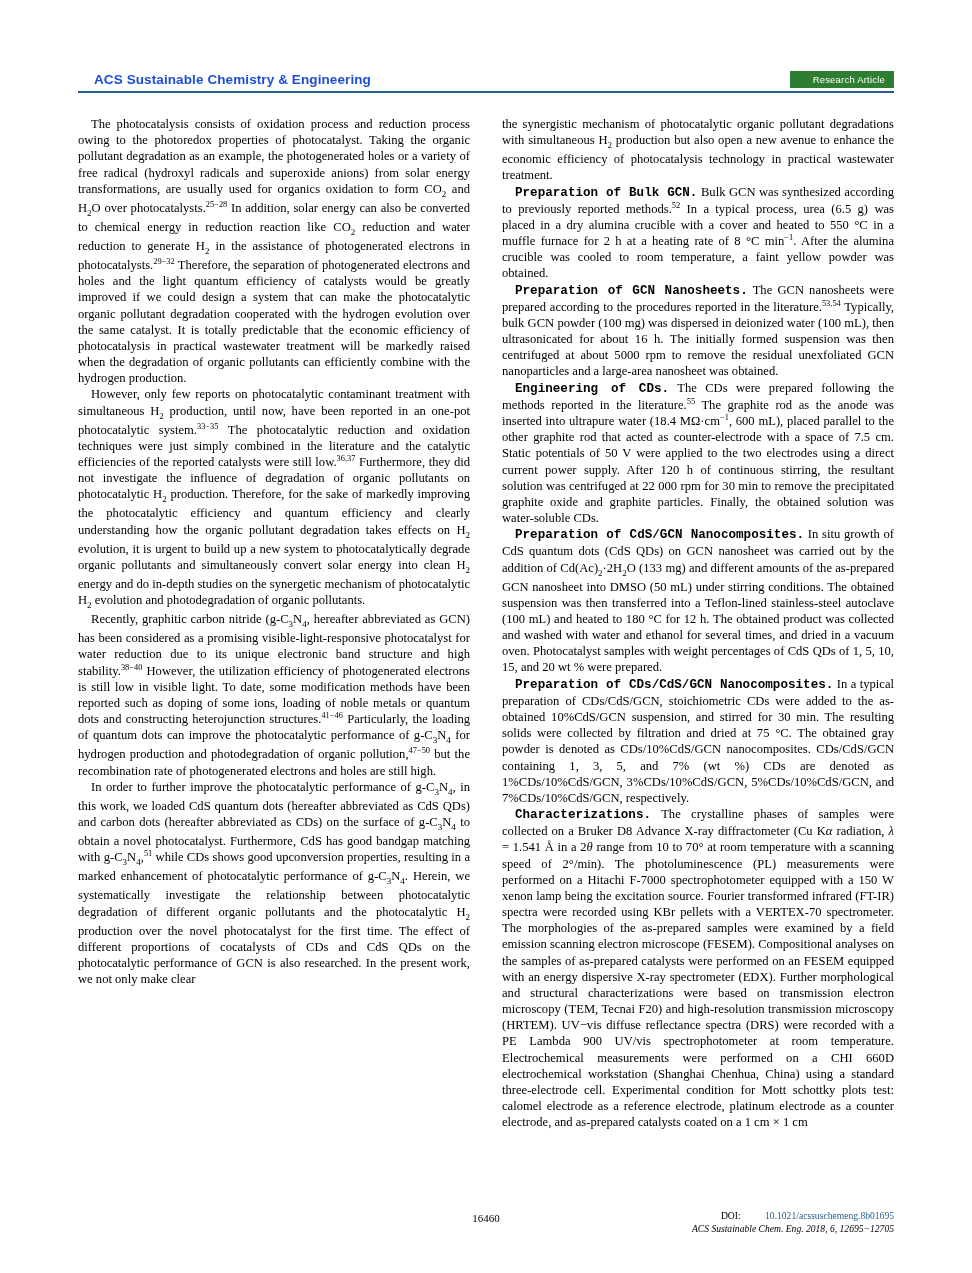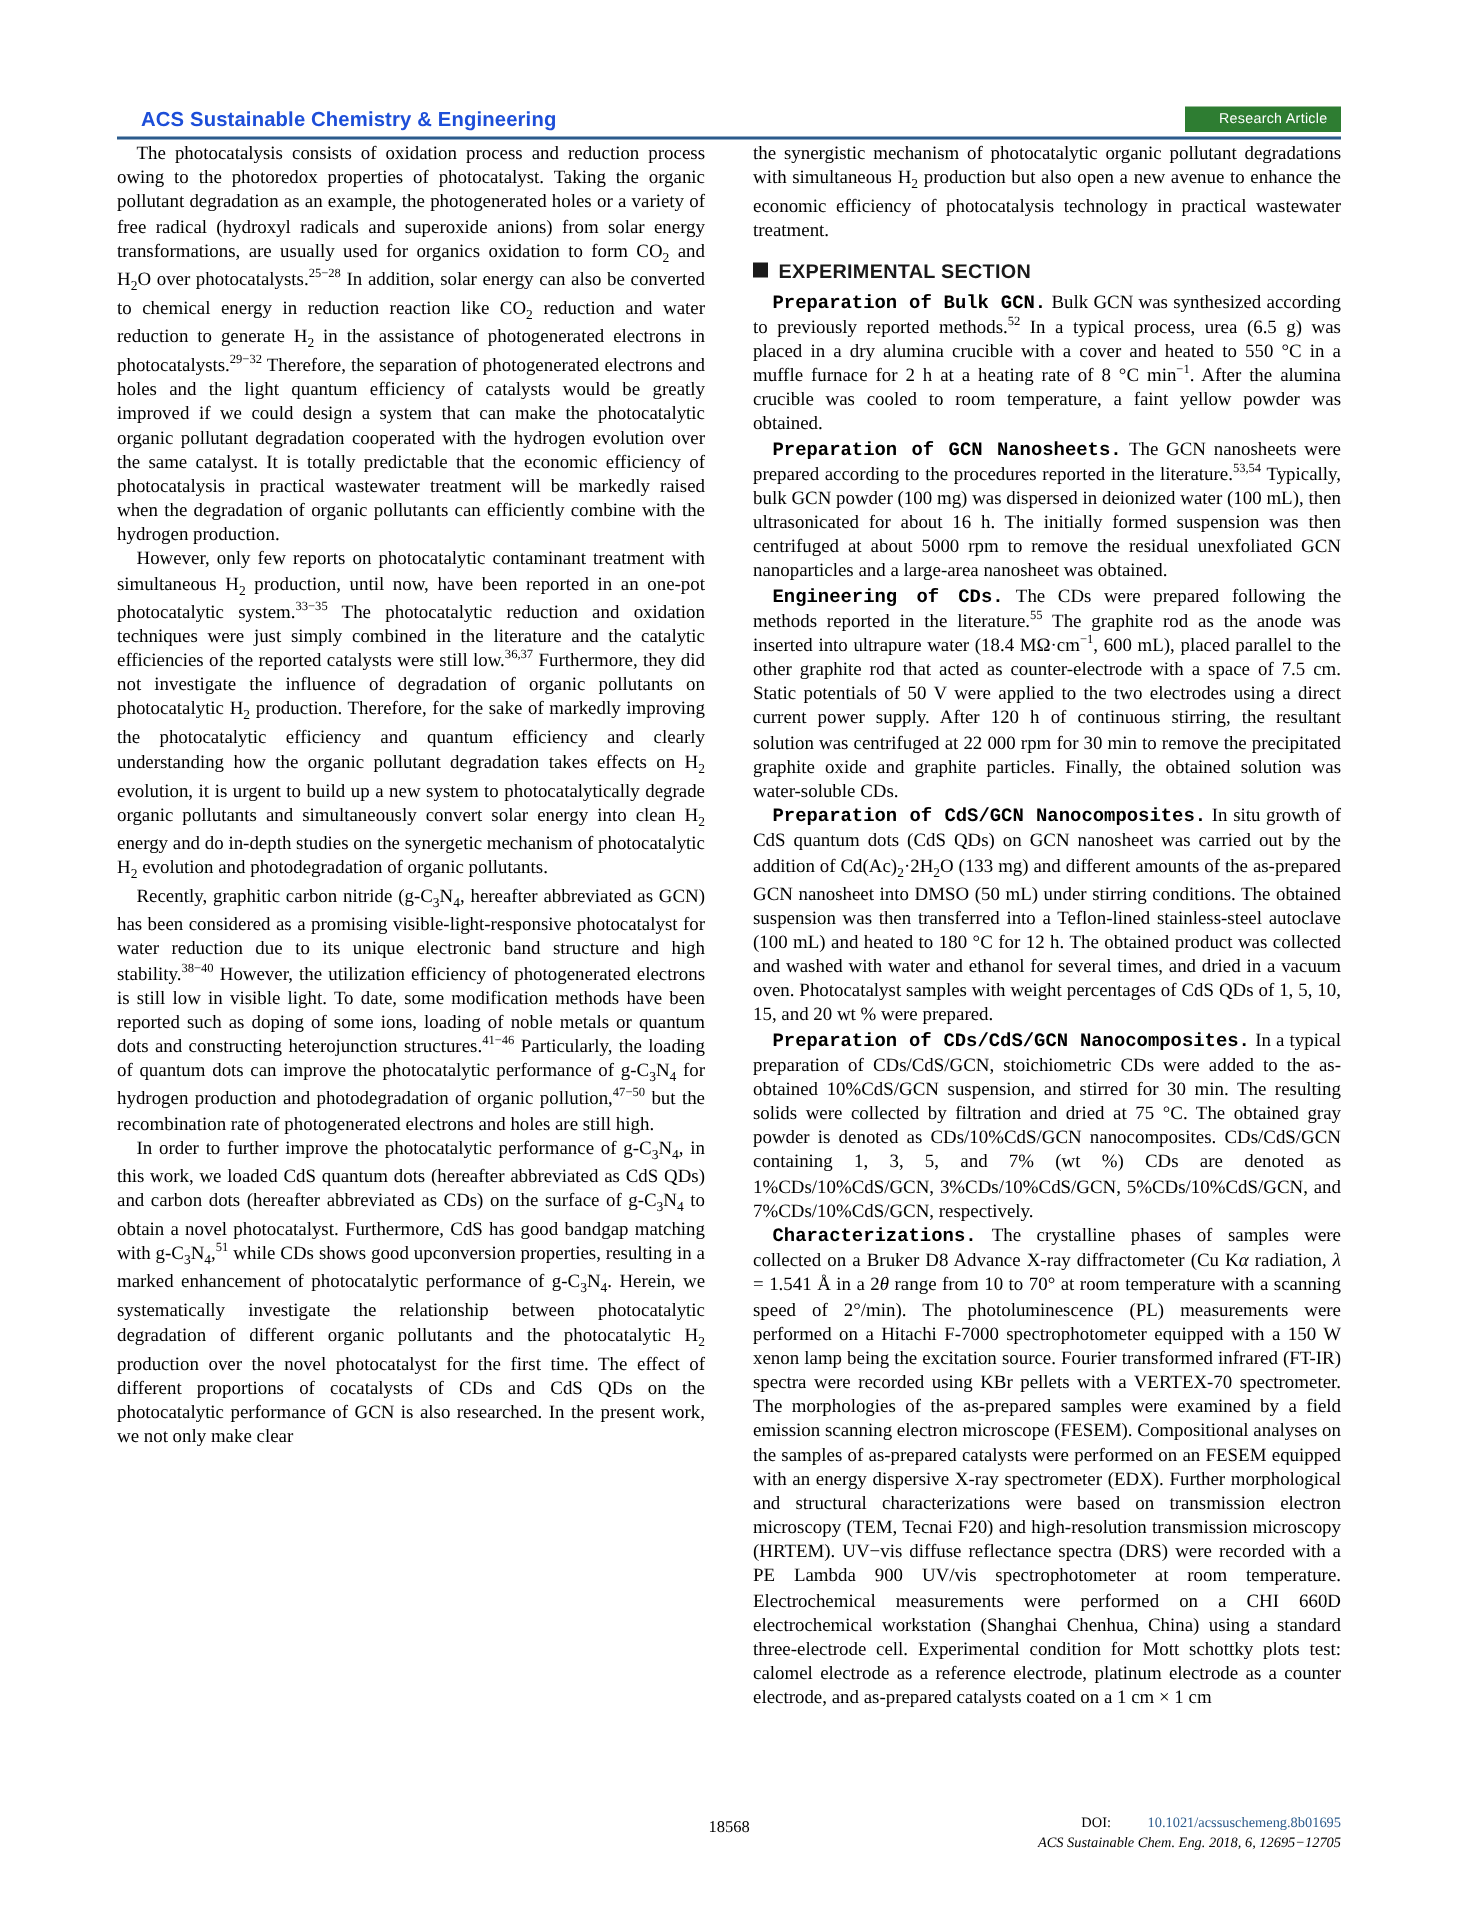--- a/index.html
+++ b/index.html
@@ -56,21 +56,21 @@
     left: 0;
     right: 0;
     top: 19px;
     height: 2px;
     background: #2b5b8c;
   }
 
   
   .col {
     position: absolute;
-    top: 94px;
+    top: 116px;
     width: 392px;
     font-size: 12.6px;
     line-height: 1.285;
     text-align: justify;
     text-justify: inter-word;
     hyphens: auto;
   }
   .col.left { left: 78px; }
   .col.right { left: 502px; }
 
@@ -174,23 +174,20 @@
       In order to further improve the photocatalytic performance of g-C<sub>3</sub>N<sub>4</sub>, in this work, we loaded CdS quantum dots (hereafter abbreviated as CdS QDs) and carbon dots (hereafter abbreviated as CDs) on the surface of g-C<sub>3</sub>N<sub>4</sub> to obtain a novel photocatalyst. Furthermore, CdS has good bandgap matching with g-C<sub>3</sub>N<sub>4</sub>,<sup class="ref">51</sup> while CDs shows good upconversion properties, resulting in a marked enhancement of photocatalytic performance of g-C<sub>3</sub>N<sub>4</sub>. Herein, we systematically investigate the relationship between photocatalytic degradation of different organic pollutants and the photocatalytic H<sub>2</sub> production over the novel photocatalyst for the first time. The effect of different proportions of cocatalysts of CDs and CdS QDs on the photocatalytic performance of GCN is also researched. In the present work, we not only make clear
     </p>
   </div>
 
   <div class="col right">
 
     <p class="para" style="text-indent:0;">
       the synergistic mechanism of photocatalytic organic pollutant degradations with simultaneous H<sub>2</sub> production but also open a new avenue to enhance the economic efficiency of photocatalysis technology in practical wastewater treatment.
     </p>
 
-    <div class="sec-head">
-      <span class="sq"></span><span>EXPERIMENTAL SECTION</span>
-    </div>
 
     <p class="para">
       <span class="runin">Preparation of Bulk GCN.</span>
       Bulk GCN was synthesized according to previously reported methods.<sup class="ref">52</sup> In a typical process, urea (6.5 g) was placed in a dry alumina crucible with a cover and heated to 550 °C in a muffle furnace for 2 h at a heating rate of 8 °C min<sup class="ref">−1</sup>. After the alumina crucible was cooled to room temperature, a faint yellow powder was obtained.
     </p>
 
     <p class="para">
       <span class="runin">Preparation of GCN Nanosheets.</span>
       The GCN nanosheets were prepared according to the procedures reported in the literature.<sup class="ref">53,54</sup> Typically, bulk GCN powder (100 mg) was dispersed in deionized water (100 mL), then ultrasonicated for about 16 h. The initially formed suspension was then centrifuged at about 5000 rpm to remove the residual unexfoliated GCN nanoparticles and a large-area nanosheet was obtained.
     </p>
@@ -210,21 +207,21 @@
       In a typical preparation of CDs/CdS/GCN, stoichiometric CDs were added to the as-obtained 10%CdS/GCN suspension, and stirred for 30 min. The resulting solids were collected by filtration and dried at 75 °C. The obtained gray powder is denoted as CDs/10%CdS/GCN nanocomposites. CDs/CdS/GCN containing 1, 3, 5, and 7% (wt %) CDs are denoted as 1%CDs/10%CdS/GCN, 3%CDs/10%CdS/GCN, 5%CDs/10%CdS/GCN, and 7%CDs/10%CdS/GCN, respectively.
     </p>
 
     <p class="para">
       <span class="runin">Characterizations.</span>
       The crystalline phases of samples were collected on a Bruker D8 Advance X-ray diffractometer (Cu K<span class="ital">α</span> radiation, <span class="ital">λ</span> = 1.541 Å in a 2<span class="ital">θ</span> range from 10 to 70° at room temperature with a scanning speed of 2°/min). The photoluminescence (PL) measurements were performed on a Hitachi F-7000 spectrophotometer equipped with a 150 W xenon lamp being the excitation source. Fourier transformed infrared (FT-IR) spectra were recorded using KBr pellets with a VERTEX-70 spectrometer. The morphologies of the as-prepared samples were examined by a field emission scanning electron microscope (FESEM). Compositional analyses on the samples of as-prepared catalysts were performed on an FESEM equipped with an energy dispersive X-ray spectrometer (EDX). Further morphological and structural characterizations were based on transmission electron microscopy (TEM, Tecnai F20) and high-resolution transmission microscopy (HRTEM). UV−vis diffuse reflectance spectra (DRS) were recorded with a PE Lambda 900 UV/vis spectrophotometer at room temperature. Electrochemical measurements were performed on a CHI 660D electrochemical workstation (Shanghai Chenhua, China) using a standard three-electrode cell. Experimental condition for Mott schottky plots test: calomel electrode as a reference electrode, platinum electrode as a counter electrode, and as-prepared catalysts coated on a 1 cm × 1 cm
     </p>
   </div>
 
   <div class="footer">
-    <div class="pageno">18568</div>
+    <div class="pageno">16460</div>
     <div class="doi">
       <div>
         <span>DOI:</span>
         <span class="link">10.1021/acssuschemeng.8b01695</span>
       </div>
       <div class="cite">ACS Sustainable Chem. Eng. 2018, 6, 12695−12705</div>
     </div>
   </div>
 
 </div>

